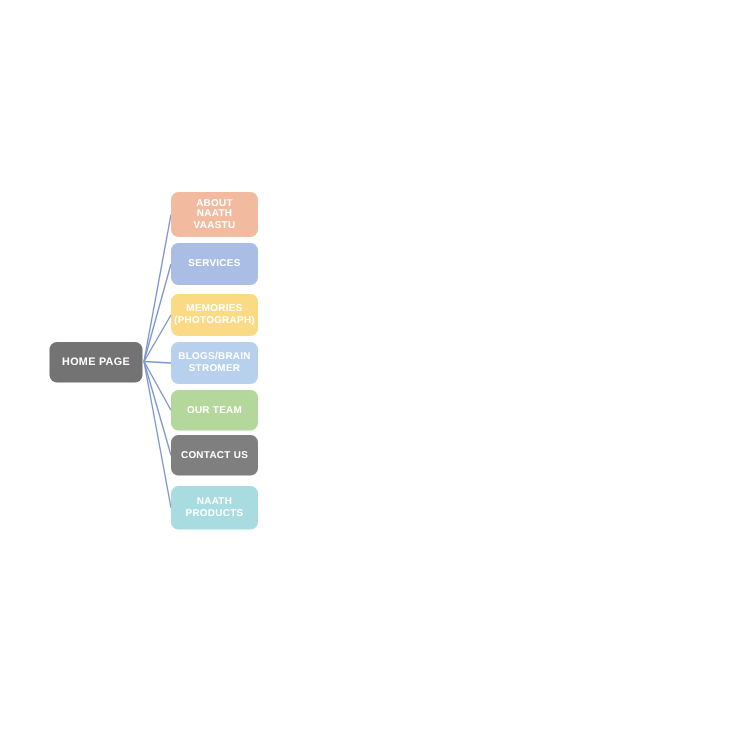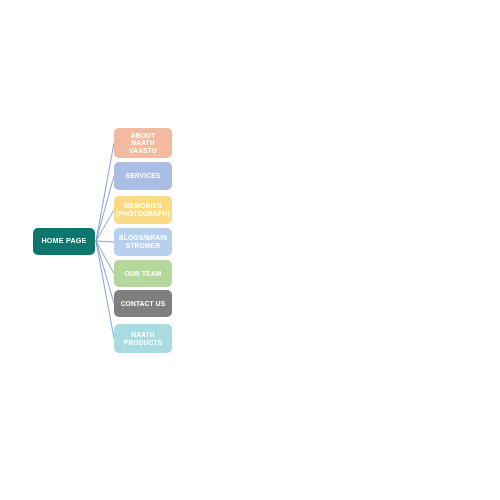--- a/index.html
+++ b/index.html
@@ -65,21 +65,21 @@
       <line x1="96" y1="241" x2="114" y2="143" stroke="#7b96d4" stroke-width="0.9"></line>
       <line x1="96" y1="241" x2="114" y2="176" stroke="#7b96d4" stroke-width="0.9"></line>
       <line x1="96" y1="241" x2="114" y2="210" stroke="#7b96d4" stroke-width="0.9"></line>
       <line x1="96" y1="241" x2="114" y2="242" stroke="#7b96d4" stroke-width="0.9"></line>
       <line x1="96" y1="241" x2="114" y2="273.5" stroke="#7b96d4" stroke-width="0.9"></line>
       <line x1="96" y1="241" x2="114" y2="303.5" stroke="#7b96d4" stroke-width="0.9"></line>
       <line x1="96" y1="241" x2="114" y2="338.5" stroke="#7b96d4" stroke-width="0.9"></line>
     </svg>
 
   <div id="node-layer">
-      <div class="node root-node" style="left: 33px; top: 228px; width: 62px; height: 27px; background: #0f766e; color: rgb(255, 255, 255);">
+      <div class="node root-node" style="left: 33px; top: 228px; width: 62px; height: 27px; background: #737373; color: rgb(255, 255, 255);">
         <span class="node-label">HOME PAGE</span>
       </div>
       <div class="node child-node" style="left: 114px; top: 128px; width: 58px; height: 30px; background: rgb(242, 187, 159); color: rgb(255, 255, 255);">
         <span class="node-label">ABOUT NAATH
 VAASTU</span>
       </div>
       <div class="node child-node" style="left: 114px; top: 162px; width: 58px; height: 28px; background: rgb(170, 189, 228); color: rgb(255, 255, 255);">
         <span class="node-label">SERVICES</span>
       </div>
       <div class="node child-node" style="left: 114px; top: 196px; width: 58px; height: 28px; background: rgb(251, 218, 134); color: rgb(255, 255, 255);">

